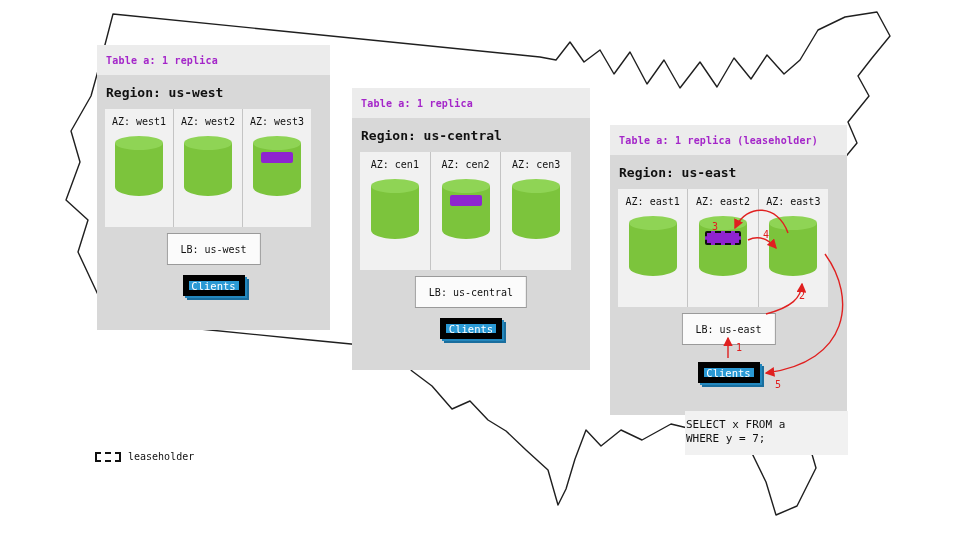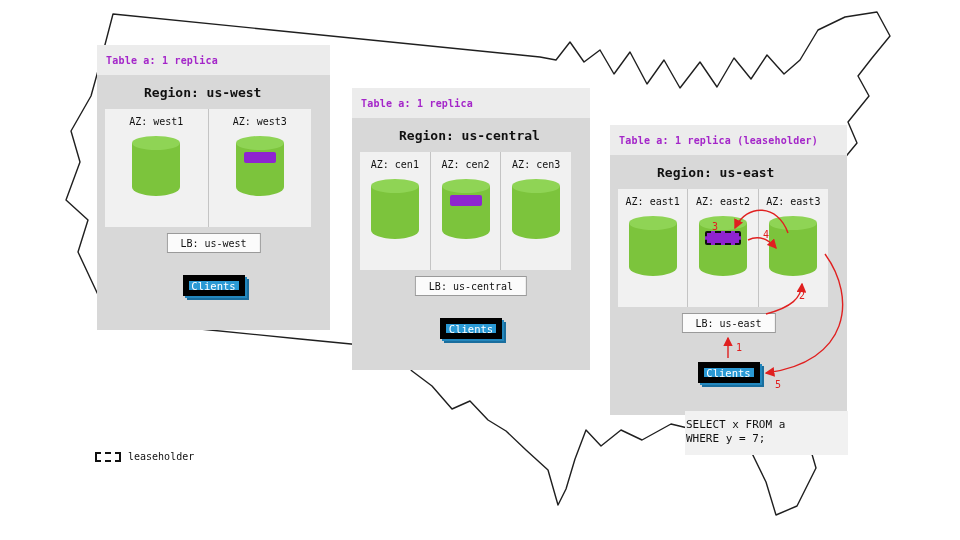--- a/index.html
+++ b/index.html
@@ -5,31 +5,31 @@
   * { margin:0; padding:0; box-sizing:border-box; }
   html,body { width:960px; height:540px; background:#ffffff; }
   body { font-family:"DejaVu Sans Mono","Liberation Mono",monospace; }
   .stage { position:relative; width:960px; height:540px; overflow:hidden; background:#fff; }
 
   .map { position:absolute; left:0; top:0; z-index:0; }
 
   .panel { position:absolute; background:#d8d8d8; z-index:2; }
   .phead { position:absolute; top:0; left:0; right:0; height:30px; background:#ececec; display:flex; align-items:center; padding-left:9px; }
   .phead-text { font-size:10px; font-weight:bold; color:#a426c9; letter-spacing:0.2px; }
-  .rtitle { position:absolute; top:40px; left:9px; font-size:13px; font-weight:bold; color:#111;margin-left:38px; }
+  .rtitle { position:absolute; top:40px; left:9px; font-size:13px; font-weight:bold; color:#111; }
   .azbox { position:absolute; left:8px; right:19px; top:64px; height:118px; background:#f1f1f1; display:flex; }
   .azcol { flex:1 1 0; display:flex; flex-direction:column; align-items:center; border-right:1px solid #c4c4c4; }
   .azcol:last-child { border-right:none; }
   .azlabel { margin-top:7px; font-size:10px; color:#111; white-space:nowrap; }
   .cyl { position:relative; width:48px; height:60px; margin-top:9px; }
   .cyl-body { position:absolute; left:0; right:0; top:7px; bottom:0; background:#7cc43c; border-radius:0 0 24px 24px / 0 0 9px 9px; }
   .cyl-top { position:absolute; left:0; right:0; top:0; height:14px; background:#8fd455; border-radius:50%; }
   .replica { position:absolute; left:50%; top:16px; transform:translateX(-50%); width:32px; height:11px; background:#8e24d0; border-radius:2px; z-index:1; }
   .replica.leaseholder { border:2px dashed #101010; width:36px; height:14px; top:15px; }
-  .lb { position:absolute; top:188px; left:50%; transform:translateX(-50%); height:20px; padding:0 13px; background:#fbfbfb; border:1px solid #9a9a9a; display:inline-flex; align-items:center; font-size:10px; white-space:nowrap; color:#111; }
+  .lb { position:absolute; top:188px; left:50%; transform:translateX(-50%); height:32px; padding:0 13px; background:#fbfbfb; border:1px solid #9a9a9a; display:inline-flex; align-items:center; font-size:10px; white-space:nowrap; color:#111; }
   .clients { position:absolute; top:230px; left:50%; transform:translateX(-50%); width:62px; height:21px; background:#2a99d4; border:6px solid #000000; color:#fff; font-size:10.5px; display:flex; align-items:center; justify-content:center; box-shadow:2px 2px 0 0 #2387bd, 4px 4px 0 0 #1a6e9e; }
 
   .sql-box { position:absolute; left:685px; top:411px; width:163px; height:44px; background:#f1f1f1; z-index:3; padding:7px 0 0 1px; font-size:11px; line-height:14px; color:#111; }
 
   .legend { position:absolute; left:95px; top:451px; display:flex; align-items:center; gap:7px; z-index:2;text-align:right; }
   .legend-swatch { width:26px; height:10px; border:2px dashed #111; background:#fff; }
   .legend-label { font-size:10px; color:#111; }
 
   .arrows { position:absolute; left:0; top:0; z-index:4; pointer-events:none; }
   .arrows text { font-size:10px; fill:#e02020; font-family:"DejaVu Sans Mono","Liberation Mono",monospace; }
@@ -45,20 +45,28 @@
   </svg>
 
   <div class="panel" style="left:97px;top:45px;width:233px;height:285px;">
     <div class="phead">
       <span class="phead-text">Table a: 1 replica</span>
     </div>
     <div class="rtitle">Region: us-west</div>
     <div class="azbox">
       <div class="azcol">
         <div class="azlabel">AZ: west1</div>
+        <div class="cyl">
+          <div class="cyl-body"></div>
+          <div class="cyl-top"></div>
+
+        </div>
+      </div>
+      <div class="azcol">
+        <div class="azlabel">AZ: west2</div>
         <div class="cyl">
           <div class="cyl-body"></div>
           <div class="cyl-top"></div>
 
         </div>
       </div>
       <div class="azcol">
         <div class="azlabel">AZ: west3</div>
         <div class="cyl">
           <div class="cyl-body"></div>

